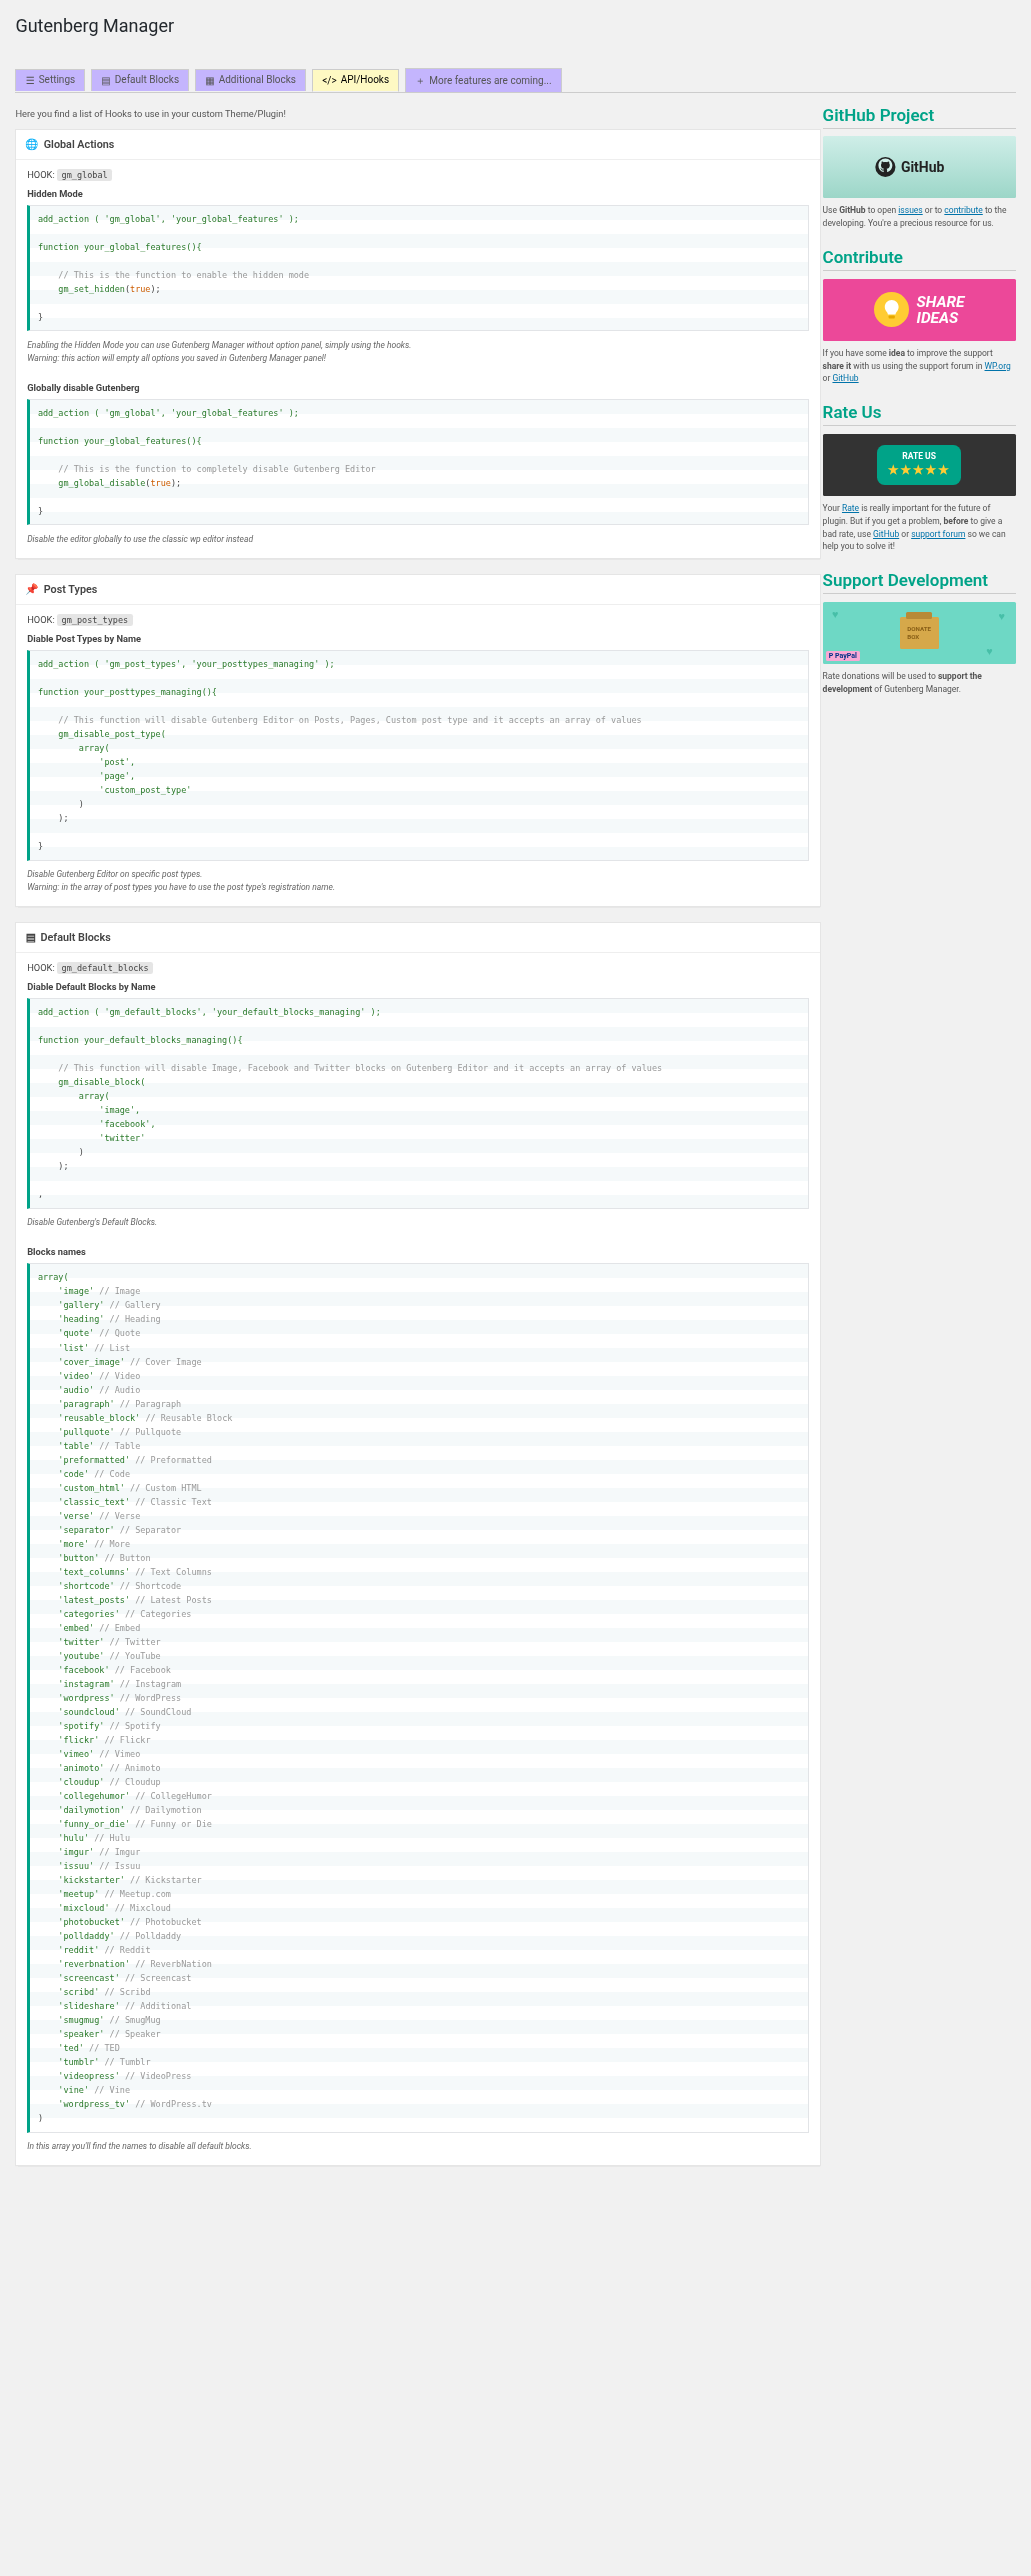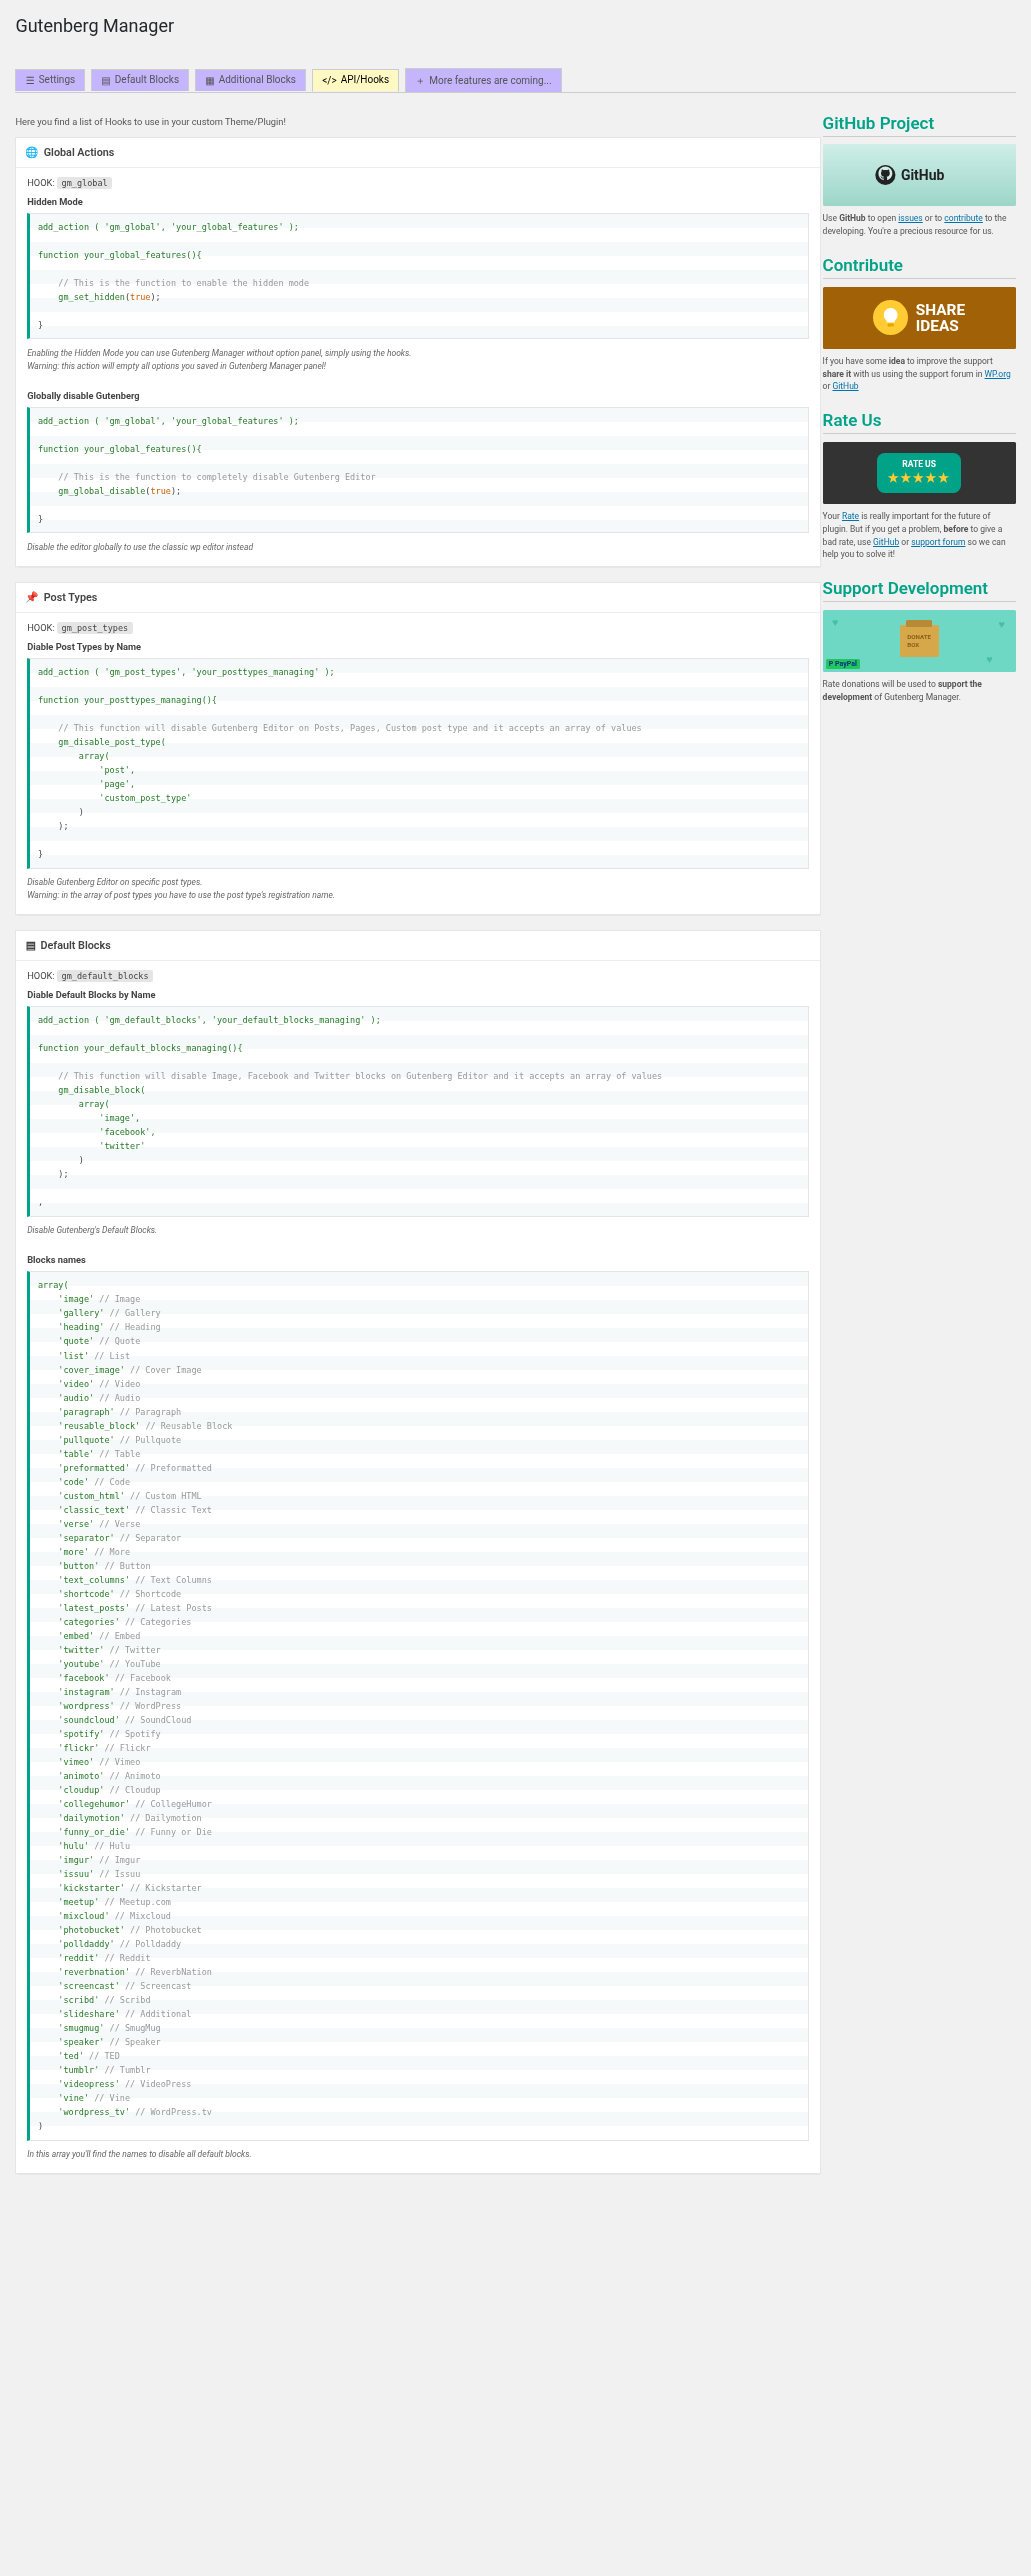--- a/index.html
+++ b/index.html
@@ -41,21 +41,21 @@
   }
   .nav-tab .dashicon {
     font-family: inherit;
     margin-right: 1.5px;
     display:inline-block;
     vertical-align:middle;
   }
   .content-wrap {
     display: flex;
     gap: 2px;
-    margin-top: 20px;
+    margin-top: 12px;
   }
   .main-col { flex: 1; min-width:0; }
   .side-col { width: 193px; flex-shrink: 0; }
   .intro {
     margin: 3.1px 0 10.8px;
     font-size: 9.3px;
     color: #555;
   }
   .postbox {
     background: #fff;
@@ -123,21 +123,21 @@
     display:flex;
     align-items:center;
     justify-content:center;
     font-weight:bold;
     color:#fff;
     position:relative;
     overflow:hidden;
   }
   .gh-banner { background: linear-gradient(#cfeee8,#9cd6c8); color:#222; }
   .gh-banner svg { display:block; }
-  .share-banner { background: #a16207; }
+  .share-banner { background: #ec4899; font-style: italic; }
   .share-bulb {
     width:35px;height:35px;border-radius:50%;background:#ffcc33;
     display:flex;align-items:center;justify-content:center;margin-right:7.7px;
   }
   .share-text { font-size:15.4px; line-height:1.05; text-align:left; color:#fff; }
   .rate-banner { background: #333; }
   .rate-bubble {
     background:#00a388;border-radius:7.7px;padding:6.2px 10.8px 7.7px;
     position:relative;
   }
@@ -148,21 +148,21 @@
   .rate-stars{color:#ffcc33;font-size:12.3px;letter-spacing:1.5px;}
   .rate-title{color:#fff;font-size:8.5px;text-align:center;margin-bottom:1.5px;}
   .donate-banner { background:#6ed8c5; }
   .donate-box {
     width:39px;height:32px;background:#d6a84a;border-radius:1.5px;position:relative;
   }
   .donate-box::before{
     content:'';position:absolute;top:-4.6px;left:6.2px;right:6.2px;height:6.2px;background:#b88a36;border-radius:1.5px;
   }
   .donate-label{font-size:6.2px;color:#8a6018;position:absolute;top:50%;left:50%;transform:translate(-50%,-50%);font-weight:bold;}
-  .pp-badge{position:absolute;bottom:3.1px;left:3.1px;background:#22c55e;color:#003087;font-size:7px;font-weight:bold;padding:0.8px 3.1px;border-radius:1.5px;}
+  .pp-badge{position:absolute;bottom:3.1px;left:3.1px;background:#f9a8d4;color:#003087;font-size:7px;font-weight:bold;padding:0.8px 3.1px;border-radius:1.5px;}
   .hearts{position:absolute;color:#47bfa8;font-size:10.8px;}
 </style>
 </head>
 <body>
 
 <h1 class="page-title">Gutenberg Manager</h1>
 
 <div class="nav-tab-wrapper">
   <a class="nav-tab"><span class="dashicon">☰</span> <span>Settings</span></a>
   <a class="nav-tab"><span class="dashicon">▤</span> <span>Default Blocks</span></a>

